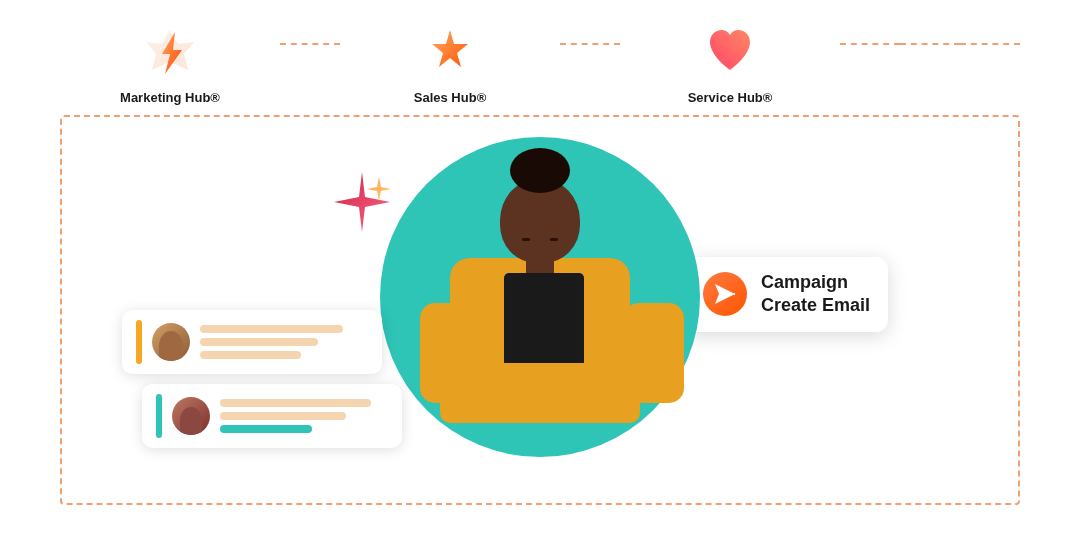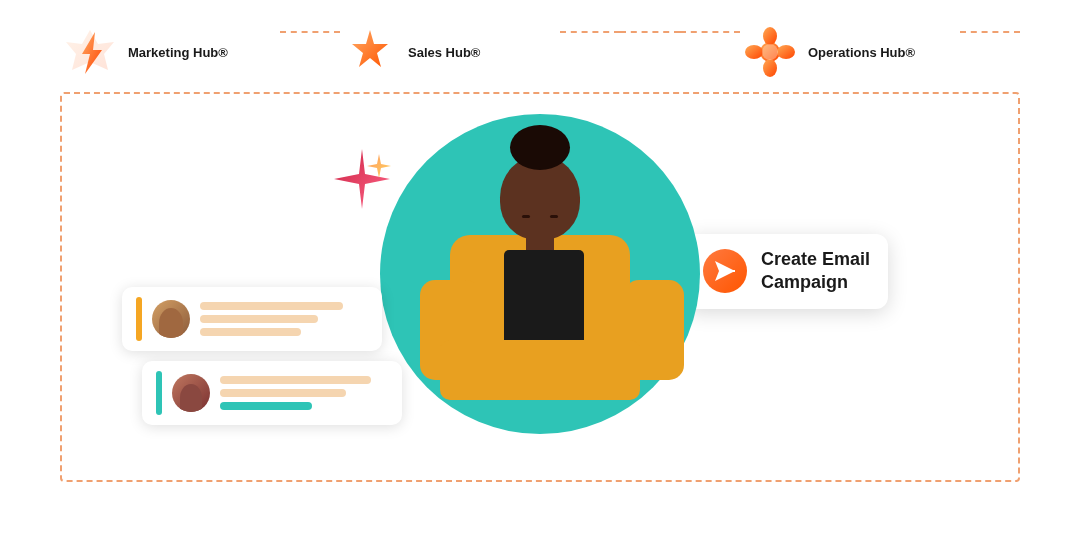--- a/index.html
+++ b/index.html
@@ -19,21 +19,21 @@
       display: flex;
       align-items: center;
       justify-content: center;
       gap: 0;
       margin-top: 22px;
       width: 100%;
       padding: 0 60px;
     }
     .hub-item {
       display: flex;
-      flex-direction: row;
+      flex-direction: column;
       align-items: center;
       gap: 8px;
       flex: 1;
     }
     .hub-label {
       font-size: 13px;
       font-weight: 600;
       color: #1a1a1a;
       text-align: center;
       white-space: nowrap;
@@ -125,44 +125,39 @@
         </linearGradient>
       </defs>
 
       <path d="M30 8 L34 22 L48 22 L37 31 L41 45 L30 36 L19 45 L23 31 L12 22 L26 22 Z" fill="url(#g2)"></path>
     </svg>
     <span class="hub-label">Sales Hub®</span>
   </div>
 
   <div class="hub-connector"></div>
 
-
-  <div class="hub-connector"></div>
-
-
-  <div class="hub-connector"></div>
-
   <div class="hub-item">
     <svg class="hub-svg" viewBox="0 0 60 60">
       <defs>
-        <linearGradient id="g5" x1="0%" y1="0%" x2="100%" y2="100%">
-          <stop offset="0%" style="stop-color:#ffaa55"></stop>
-          <stop offset="100%" style="stop-color:#ff4400"></stop>
-        </linearGradient>
-      </defs>
-
-      <circle cx="30" cy="30" r="10" fill="url(#g5)"></circle>
-      <ellipse cx="30" cy="14" rx="7" ry="9" fill="url(#g5)"></ellipse>
-      <ellipse cx="30" cy="46" rx="7" ry="9" fill="url(#g5)"></ellipse>
-      <ellipse cx="14" cy="30" rx="9" ry="7" fill="url(#g5)"></ellipse>
-      <ellipse cx="46" cy="30" rx="9" ry="7" fill="url(#g5)"></ellipse>
-      <circle cx="30" cy="30" r="8" fill="#fff" opacity="0.3"></circle>
-    </svg>
-    <span class="hub-label">Operations Hub®</span>
-  </div>
+        <linearGradient id="g3" x1="0%" y1="100%" x2="100%" y2="0%">
+          <stop offset="0%" style="stop-color:#ff4466"></stop>
+          <stop offset="100%" style="stop-color:#ff8866"></stop>
+        </linearGradient>
+      </defs>
+
+      <path d="M30 48 C30 48 10 34 10 20 C10 13 15 8 22 8 C26 8 29 11 30 13 C31 11 34 8 38 8 C45 8 50 13 50 20 C50 34 30 48 30 48 Z" fill="url(#g3)"></path>
+    </svg>
+    <span class="hub-label">Service Hub®</span>
+  </div>
+
+  <div class="hub-connector"></div>
+
+
+  <div class="hub-connector"></div>
+
 
   <div class="hub-connector"></div>
 
 
 </div>
 
 <div class="main-area">
 
   <div style="
     position: absolute;
@@ -255,18 +250,18 @@
   </div>
 
   <div class="email-badge">
     <div class="email-icon-circle">
       <svg width="24" height="24" viewBox="0 0 24 24">
         <path d="M2 2 L22 12 L2 22 L6 12 Z" fill="white"></path>
         <path d="M6 12 L22 12" stroke="white" stroke-width="2" fill="none"></path>
       </svg>
     </div>
     <div>
+      <div style="font-size:18px; font-weight:700; color:#1a1a1a; line-height:1.3;">Campaign</div>
       <div style="font-size:18px; font-weight:700; color:#1a1a1a; line-height:1.3;">Create Email</div>
-      <div style="font-size:18px; font-weight:700; color:#1a1a1a; line-height:1.3;">Campaign</div>
     </div>
   </div>
 
 </div>
 
 </body></html>

